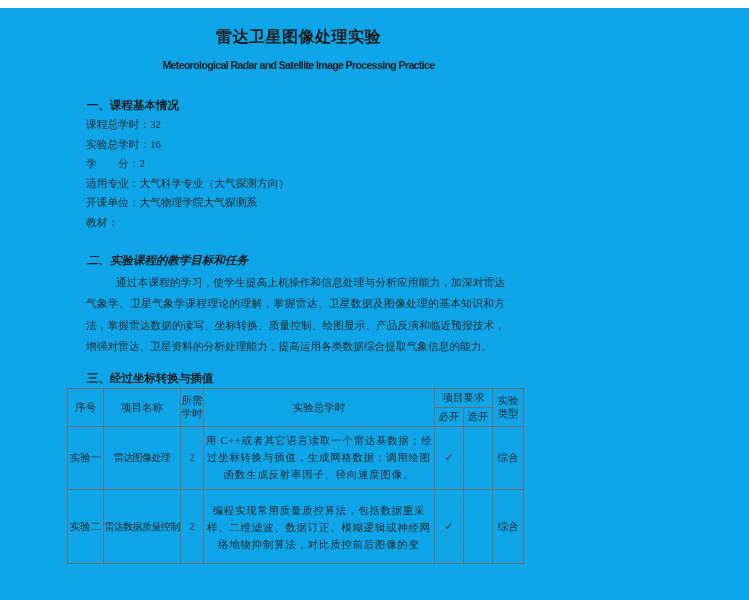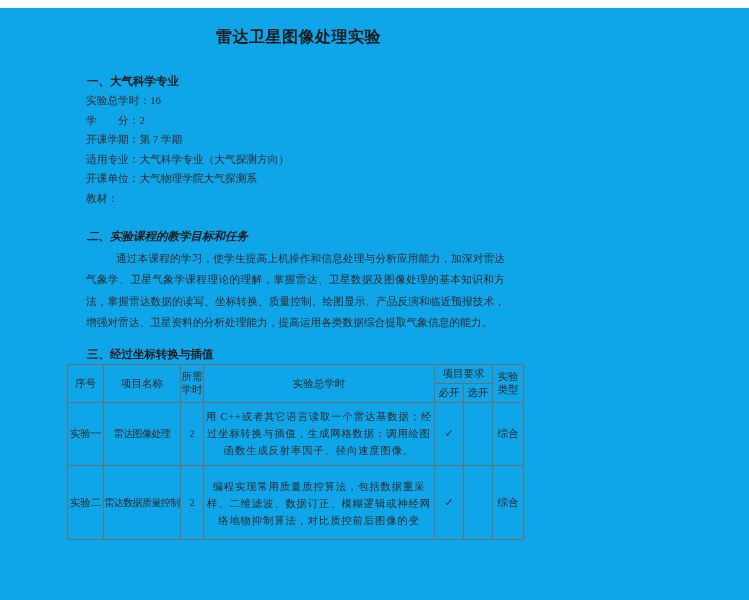--- a/index.html
+++ b/index.html
@@ -92,27 +92,28 @@
   td.td-name { font-size: 10px; letter-spacing: -0.6px; white-space: nowrap; }
   .check { font-size: 11px; color: #2b2b2b; }
 </style>
 </head>
 <body>
 
 <div class="page">
   <div class="content">
 
     <div class="title-zh">雷达卫星图像处理实验</div>
+    <div class="title-en">Meteorological Radar and Satellite Image Processing Practice</div>
 
-    <div class="sec-heading s1">一、大气科学专业</div>
+    <div class="sec-heading s1">一、课程基本情况</div>
 
     <div class="info-list">
+      <div class="info-line">课程总学时：32</div>
       <div class="info-line">实验总学时：16</div>
       <div class="info-line">学　　分：2</div>
-      <div class="info-line">开课学期：第 7 学期</div>
       <div class="info-line">适用专业：大气科学专业（大气探测方向）</div>
       <div class="info-line">开课单位：大气物理学院大气探测系</div>
       <div class="info-line">教材：</div>
     </div>
 
     <div class="sec-heading s2">二、实验课程的教学目标和任务</div>
     <p class="objectives">通过本课程的学习，使学生提高上机操作和信息处理与分析应用能力，加深对雷达气象学、卫星气象学课程理论的理解，掌握雷达、卫星数据及图像处理的基本知识和方法，掌握雷达数据的读写、坐标转换、质量控制、绘图显示、产品反演和临近预报技术，增强对雷达、卫星资料的分析处理能力，提高运用各类数据综合提取气象信息的能力。</p>
 
     <div class="sec-heading s3">三、经过坐标转换与插值</div>
 

